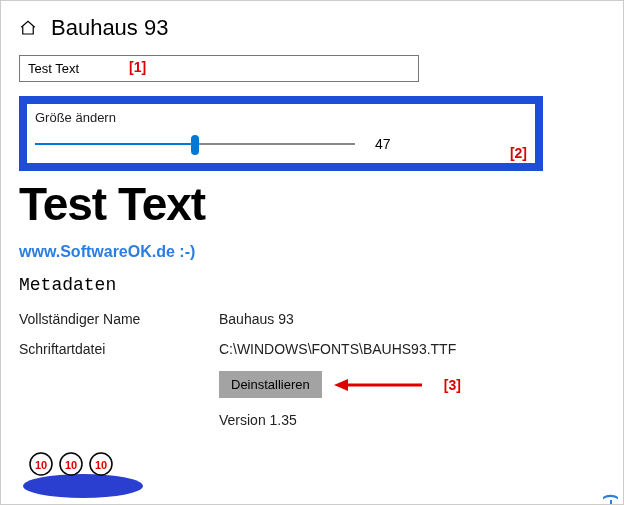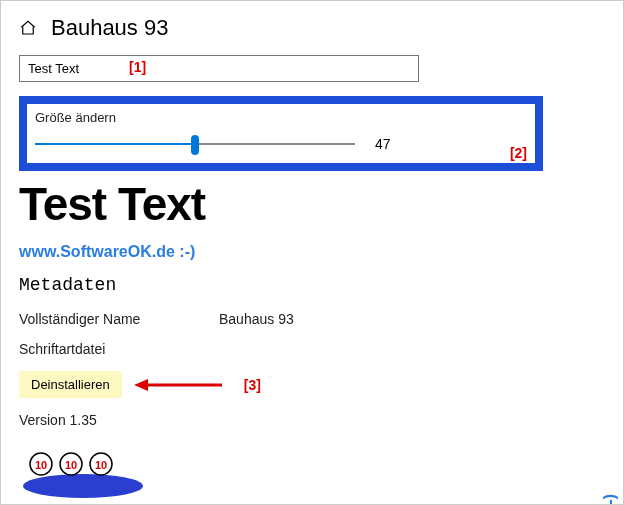--- a/index.html
+++ b/index.html
@@ -131,21 +131,21 @@
     .meta-table {
       display: grid;
       grid-template-columns: 200px 1fr;
       row-gap: 14px;
       font-size: 14px;
       color: #111;
     }
     .meta-label { color: #222; }
     .meta-value { color: #222; }
     .uninstall-btn {
-      background: #fef9c3;
+      background: #a3a3a3;
       border: none;
       padding: 6px 12px;
       font-size: 13px;
       font-family: inherit;
       cursor: pointer;
     }
     .uninstall-row {
       display: flex;
       align-items: center;
       gap: 12px;
@@ -216,20 +216,21 @@
 
   <div class="watermark-line">www.SoftwareOK.de :-)</div>
 
   <div class="section-heading">Metadaten</div>
 
   <div class="meta-table">
     <div class="meta-label">Vollständiger Name</div>
     <div class="meta-value">Bauhaus 93</div>
 
     <div class="meta-label">Schriftartdatei</div>
+    <div class="meta-value">C:\WINDOWS\FONTS\BAUHS93.TTF</div>
 
     <div></div>
     <div class="uninstall-row">
       <button class="uninstall-btn">Deinstallieren</button>
       <span class="arrow-annotation">
         <svg class="arrow-svg" width="90" height="18" viewBox="0 0 90 18">
           <line x1="88" y1="9" x2="10" y2="9" stroke="#d00" stroke-width="3"></line>
           <polygon points="0,9 14,3 14,15" fill="#d00"></polygon>
         </svg>
       </span>

